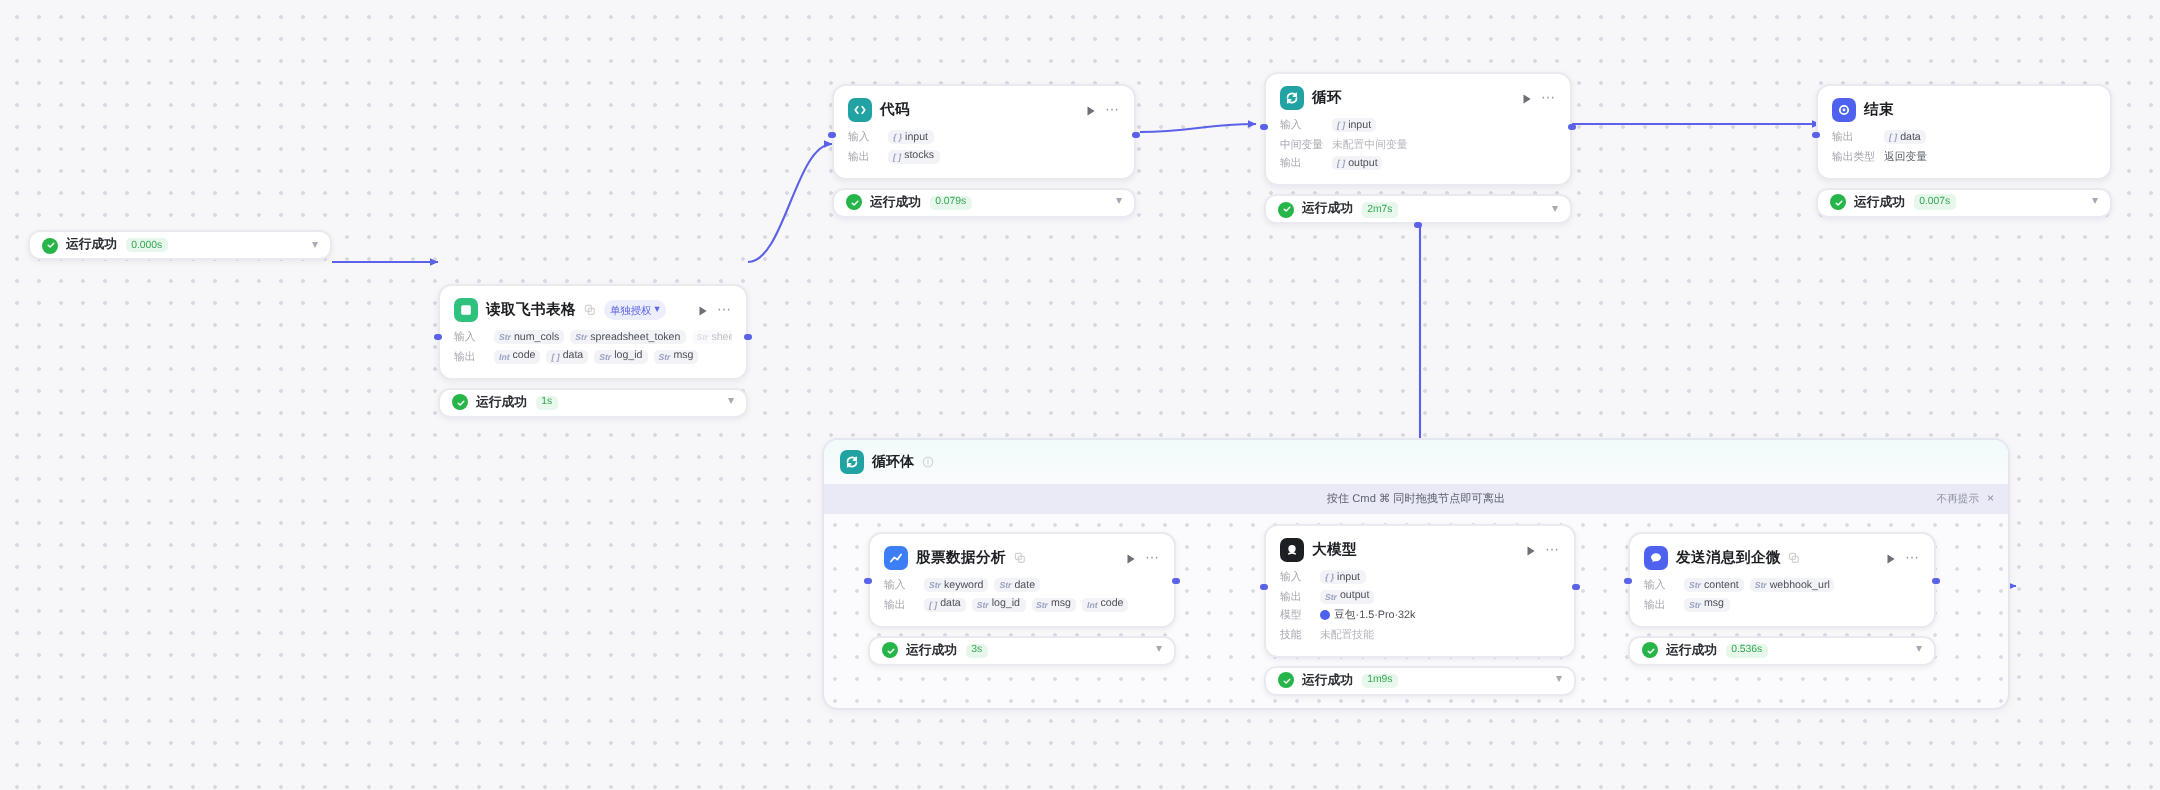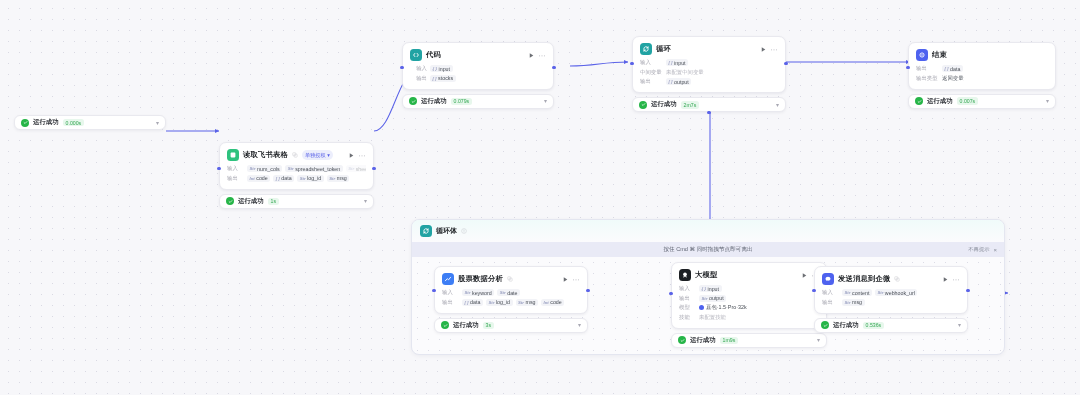--- a/index.html
+++ b/index.html
@@ -226,21 +226,21 @@
             <path d="M2.2 5.2L4.1 7 7.8 3.2" stroke="#fff" stroke-width="1.4" fill="none" stroke-linecap="round" stroke-linejoin="round"></path>
           </svg>
         </span>
       <span class="st-txt">运行成功</span>
       <span class="t-badge">1s</span>
       <span class="st-sp"></span>
       <span class="chev">▾</span>
     </div>
   </div>
 
-  <div class="node" id="n-code" style="left:402px; top:42px;text-align:right;">
+  <div class="node" id="n-code" style="left:416px; top:42px;">
     <div class="card">
       <div class="hdr">
         <span class="nicon" style="background:#21a3a3">
           <svg viewBox="0 0 10 10">
               <path d="M3.6 3L2 5l1.6 2M6.4 3L8 5 6.4 7" stroke="#fff" stroke-width="1.1" fill="none" stroke-linecap="round" stroke-linejoin="round"></path>
             </svg>
         </span>
         <span class="ntitle">代码</span>
         <span class="hdr-sp"></span>
         <svg class="play-ic" viewBox="0 0 10 10">
@@ -470,21 +470,21 @@
             <path d="M2.2 5.2L4.1 7 7.8 3.2" stroke="#fff" stroke-width="1.4" fill="none" stroke-linecap="round" stroke-linejoin="round"></path>
           </svg>
         </span>
       <span class="st-txt">运行成功</span>
       <span class="t-badge">3s</span>
       <span class="st-sp"></span>
       <span class="chev">▾</span>
     </div>
   </div>
 
-  <div class="node" id="n-llm" style="left:671px; top:262px; width:156px; z-index:5;">
+  <div class="node" id="n-llm" style="left:632px; top:262px; width:156px; z-index:5;">
     <div class="card">
       <div class="hdr">
         <span class="nicon" style="background:#1c1f23">
           <svg viewBox="0 0 10 10">
               <circle cx="5" cy="4.2" r="2.3" fill="#fff"></circle>
               <path d="M3 7.4c1.3-.8 2.7-.8 4 0" stroke="#fff" stroke-width="1" fill="none" stroke-linecap="round"></path>
             </svg>
         </span>
         <span class="ntitle">大模型</span>
         <span class="hdr-sp"></span>

